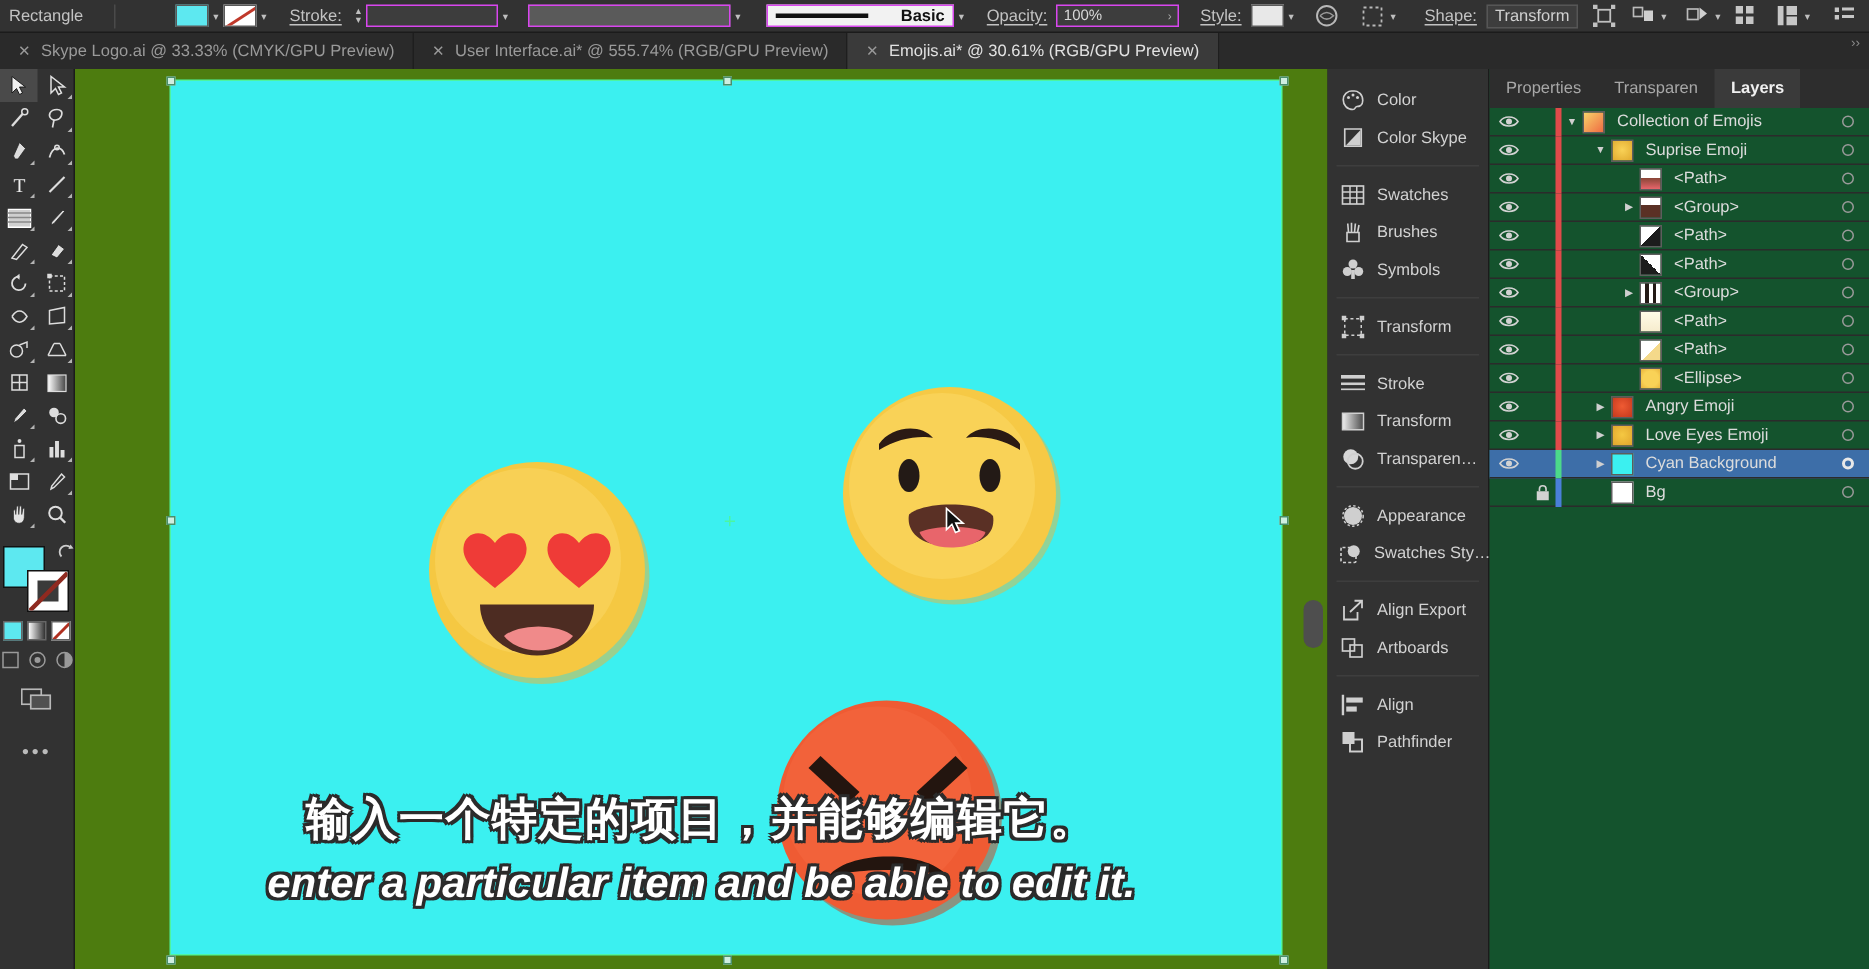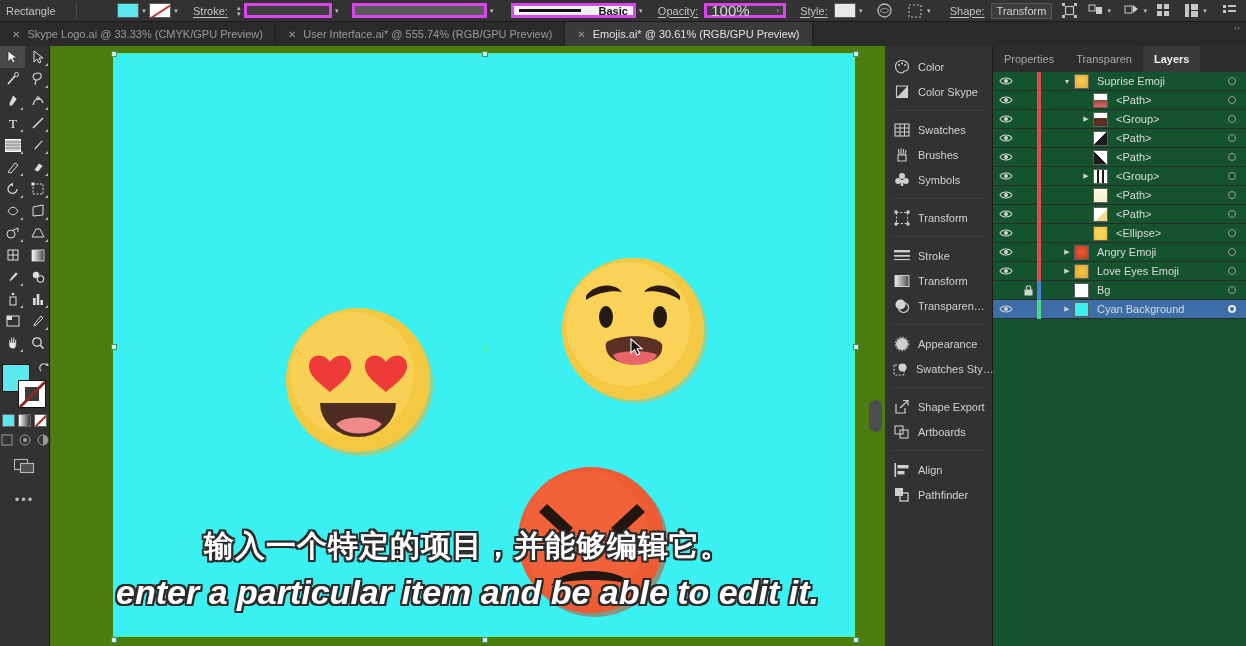--- a/index.html
+++ b/index.html
@@ -9,21 +9,21 @@
   
   #control-bar {
     position:absolute; left:0; top:0; width:1246px; height:22px;
     background:#323232; display:flex; align-items:center; border-bottom:1px solid #1b1b1b;
   }
   .cb-label { font-size:11px; color:#c3c3c3; padding:0 6px; white-space:nowrap; }
   .cb-label.u { text-decoration:underline; text-underline-offset:2px; }
   .cb-sep { width:1px; height:16px; background:#4a4a4a; margin:0 4px; }
   .swatch { width:22px; height:15px; border:1px solid #5a5a5a; }
   .caret { width:10px; text-align:center; font-size:7px; color:#bfbfbf; }
-  .cb-field { height:15px; background:#3d3d3d; border:3px solid #d946ef; }
+  .cb-field { height:15px; background:#3d3d3d; border:1px solid #d946ef; }
   .cb-btn { height:16px; display:flex; align-items:center; padding:0 5px; border:1px solid #565656; background:#3d3d3d; font-size:11px; color:#d0d0d0; }
   .cb-icon { width:18px; height:16px; display:flex; align-items:center; justify-content:center; color:#bdbdbd; }
 
   
   #tab-bar { position:absolute; left:0; top:22px; width:1246px; height:24px; background:#2a2a2a; display:flex; align-items:stretch; }
   .tab { display:flex; align-items:center; gap:7px; padding:0 12px; font-size:11px; color:#9a9a9a; border-right:1px solid #1e1e1e; white-space:nowrap; }
   .tab.active { background:#3a3a3a; color:#e2e2e2; }
   .tab .x { font-size:10px; color:#9a9a9a; }
   #tab-bar .spacer { flex:1; border-right:none; display:flex; align-items:flex-start; justify-content:flex-end; padding:1px 6px 0 0; color:#8a8a8a; font-size:9px; }
 
@@ -39,21 +39,21 @@
   
   #canvas-area { position:absolute; left:50px; top:46px; width:835px; height:600px; background:#4d7c0f; overflow:hidden; }
   #artboard { position:absolute; left:64px; top:8px; width:740px; height:582px; background:#3bf0f0; }
   #sel-box { position:absolute; left:63px; top:7px; width:742px; height:584px; border:1px solid #4df5a0; pointer-events:none; }
   .handle { position:absolute; width:6px; height:6px; background:#cfeee0; border:1px solid #4a8f6c; }
 
   .emoji { position:absolute; }
   .sub-wrap { position:absolute; left:0; width:835px; text-align:center; pointer-events:none; }
   .sub-cn { font-size:30px; font-weight:bold; color:#ffffff; letter-spacing:1px;
     text-shadow:-2px -2px 0 #2b2b2b, 2px -2px 0 #2b2b2b, -2px 2px 0 #2b2b2b, 2px 2px 0 #2b2b2b, 0 2px 0 #2b2b2b, 0 -2px 0 #2b2b2b, 2px 0 0 #2b2b2b, -2px 0 0 #2b2b2b; }
-  .sub-en { font-size:34px; font-weight:bold; color:#ffffff; font-style:italic; letter-spacing:0px;
+  .sub-en { font-size:28px; font-weight:bold; color:#ffffff; font-style:italic; letter-spacing:0px;
     text-shadow:-2px -2px 0 #2b2b2b, 2px -2px 0 #2b2b2b, -2px 2px 0 #2b2b2b, 2px 2px 0 #2b2b2b, 0 2px 0 #2b2b2b, 0 -2px 0 #2b2b2b, 2px 0 0 #2b2b2b, -2px 0 0 #2b2b2b;text-align:center; }
 
   
   #canvas-nub { position:absolute; left:869px; top:400px; width:13px; height:32px; background:#4e4e4e; border-radius:7px; }
 
   
   #dock { position:absolute; left:885px; top:46px; width:108px; height:600px; background:#323232; border-right:1px solid #1b1b1b; padding-top:8px;text-align:right; }
   .dock-item { height:25px; display:flex; align-items:center; gap:7px; padding-left:8px; }
   .dock-item .dlabel { font-size:11px; color:#d2d2d2; white-space:nowrap; }
   .dock-item .dicon { width:18px; height:18px; display:flex; align-items:center; justify-content:center; color:#cfcfcf; }
@@ -103,21 +103,21 @@
   <div class="cb-field" style="width:125px;background:#f2f2f2;display:flex;align-items:center;justify-content:space-between;padding:0 5px">
     <svg width="62" height="9">
         <rect x="0" y="3" width="62" height="3" fill="#111"></rect>
       </svg>
     <span style="color:#111;font-size:11px;font-weight:bold">Basic</span>
   </div>
   <span class="caret">▾</span>
   <div style="width:6px"></div>
   <span class="cb-label u">Opacity:</span>
   <div class="cb-field" style="width:82px;display:flex;align-items:center;justify-content:space-between;padding:0 4px">
-    <span style="font-size:15px;color:#d8d8d8">100%</span>
+    <span style="font-size:10px;color:#d8d8d8">100%</span>
     <span style="font-size:8px;color:#aaa">›</span>
   </div>
   <div style="width:8px"></div>
   <span class="cb-label u">Style:</span>
   <div class="swatch" style="background:#e8e8e8"></div>
   <span class="caret">▾</span>
   <div style="width:10px"></div>
   <div class="cb-icon">
     <svg width="15" height="15" viewBox="0 0 15 15">
         <circle cx="7.5" cy="7.5" r="6.5" fill="none" stroke="#b8b8b8" stroke-width="1.3"></circle>
@@ -643,21 +643,21 @@
   </div>
   <div class="dock-div"></div>
 
   <div class="dock-item">
     <span class="dicon">
         <svg width="16" height="16" viewBox="0 0 16 16">
           <path d="M2 5 L2 14 L11 14 L11 9" fill="none" stroke="#cfcfcf" stroke-width="1.2"></path>
           <path d="M6 9 L14 1.5 M9 1.5 L14 1.5 L14 6.5" fill="none" stroke="#cfcfcf" stroke-width="1.2"></path>
         </svg>
       </span>
-    <span class="dlabel">Shape Export</span>
+    <span class="dlabel">Align Export</span>
   </div>
   <div class="dock-item">
     <span class="dicon">
         <svg width="16" height="16" viewBox="0 0 16 16">
           <rect x="1" y="2" width="8" height="8" fill="none" stroke="#cfcfcf" stroke-width="1.1"></rect>
           <rect x="6" y="6" width="8" height="8" fill="none" stroke="#cfcfcf" stroke-width="1.1"></rect>
         </svg>
       </span>
     <span class="dlabel">Artboards</span>
   </div>
@@ -699,20 +699,35 @@
   <div id="layer-list">
       <div class="layer-row">
         <div class="lr-eye">
           <svg width="14" height="10" viewBox="0 0 14 10">
             <path d="M1 5 C3.5 1 10.5 1 13 5 C10.5 9 3.5 9 1 5 Z" fill="none" stroke="#d2d2d2" stroke-width="1.1"></path>
             <circle cx="7" cy="5" r="2" fill="#d2d2d2"></circle>
           </svg>
         </div>
         <div class="lr-lockcol"></div>
         <div class="lr-colbar" style="background: rgb(224, 74, 74);"></div>
+        <div style="width: 0px;"></div>
+        <div class="lr-arrow">▼</div>
+        <div class="lr-thumb" style="background: linear-gradient(135deg, rgb(247, 211, 106), rgb(239, 107, 66));"></div>
+        <div class="lr-name">Collection of Emojis</div>
+        <div class="lr-target"></div>
+      </div>
+      <div class="layer-row">
+        <div class="lr-eye">
+          <svg width="14" height="10" viewBox="0 0 14 10">
+            <path d="M1 5 C3.5 1 10.5 1 13 5 C10.5 9 3.5 9 1 5 Z" fill="none" stroke="#d2d2d2" stroke-width="1.1"></path>
+            <circle cx="7" cy="5" r="2" fill="#d2d2d2"></circle>
+          </svg>
+        </div>
+        <div class="lr-lockcol"></div>
+        <div class="lr-colbar" style="background: rgb(224, 74, 74);"></div>
         <div style="width: 19px;"></div>
         <div class="lr-arrow">▼</div>
         <div class="lr-thumb" style="background: radial-gradient(circle at 50% 45%, rgb(249, 210, 87), rgb(224, 169, 46));"></div>
         <div class="lr-name">Suprise Emoji</div>
         <div class="lr-target"></div>
       </div>
       <div class="layer-row">
         <div class="lr-eye">
           <svg width="14" height="10" viewBox="0 0 14 10">
             <path d="M1 5 C3.5 1 10.5 1 13 5 C10.5 9 3.5 9 1 5 Z" fill="none" stroke="#d2d2d2" stroke-width="1.1"></path>
@@ -853,46 +868,46 @@
             <path d="M1 5 C3.5 1 10.5 1 13 5 C10.5 9 3.5 9 1 5 Z" fill="none" stroke="#d2d2d2" stroke-width="1.1"></path>
             <circle cx="7" cy="5" r="2" fill="#d2d2d2"></circle>
           </svg>
         </div>
         <div class="lr-lockcol"></div>
         <div class="lr-colbar" style="background: rgb(224, 74, 74);"></div>
         <div style="width: 19px;"></div>
         <div class="lr-arrow">▶</div>
         <div class="lr-thumb" style="background: radial-gradient(circle at 50% 45%, rgb(245, 200, 66), rgb(224, 164, 44));"></div>
         <div class="lr-name">Love Eyes Emoji</div>
+        <div class="lr-target"></div>
+      </div>
+      <div class="layer-row selected">
+        <div class="lr-eye">
+          <svg width="14" height="10" viewBox="0 0 14 10">
+            <path d="M1 5 C3.5 1 10.5 1 13 5 C10.5 9 3.5 9 1 5 Z" fill="none" stroke="#d2d2d2" stroke-width="1.1"></path>
+            <circle cx="7" cy="5" r="2" fill="#d2d2d2"></circle>
+          </svg>
+        </div>
+        <div class="lr-lockcol"></div>
+        <div class="lr-colbar" style="background: rgb(76, 217, 138);"></div>
+        <div style="width: 19px;"></div>
+        <div class="lr-arrow">▶</div>
+        <div class="lr-thumb" style="background: rgb(59, 240, 240);"></div>
+        <div class="lr-name">Cyan Background</div>
         <div class="lr-target"></div>
       </div>
       <div class="layer-row">
         <div class="lr-eye"></div>
         <div class="lr-lockcol">
           <svg width="9" height="11" viewBox="0 0 9 11">
             <rect x="0.5" y="4.5" width="8" height="6" fill="#d2d2d2"></rect>
             <path d="M2.3 4.5 V3 A2.2 2.2 0 0 1 6.7 3 V4.5" fill="none" stroke="#d2d2d2" stroke-width="1.1"></path>
           </svg>
         </div>
         <div class="lr-colbar" style="background: rgb(74, 127, 217);"></div>
         <div style="width: 19px;"></div>
         <div class="lr-arrow"></div>
         <div class="lr-thumb" style="background: rgb(255, 255, 255);"></div>
         <div class="lr-name">Bg</div>
         <div class="lr-target"></div>
       </div>
-      <div class="layer-row selected">
-        <div class="lr-eye">
-          <svg width="14" height="10" viewBox="0 0 14 10">
-            <path d="M1 5 C3.5 1 10.5 1 13 5 C10.5 9 3.5 9 1 5 Z" fill="none" stroke="#d2d2d2" stroke-width="1.1"></path>
-            <circle cx="7" cy="5" r="2" fill="#d2d2d2"></circle>
-          </svg>
-        </div>
-        <div class="lr-lockcol"></div>
-        <div class="lr-colbar" style="background: rgb(76, 217, 138);"></div>
-        <div style="width: 19px;"></div>
-        <div class="lr-arrow">▶</div>
-        <div class="lr-thumb" style="background: rgb(59, 240, 240);"></div>
-        <div class="lr-name">Cyan Background</div>
-        <div class="lr-target"></div>
-      </div>
     </div>
 </div>
 
 </body></html>

